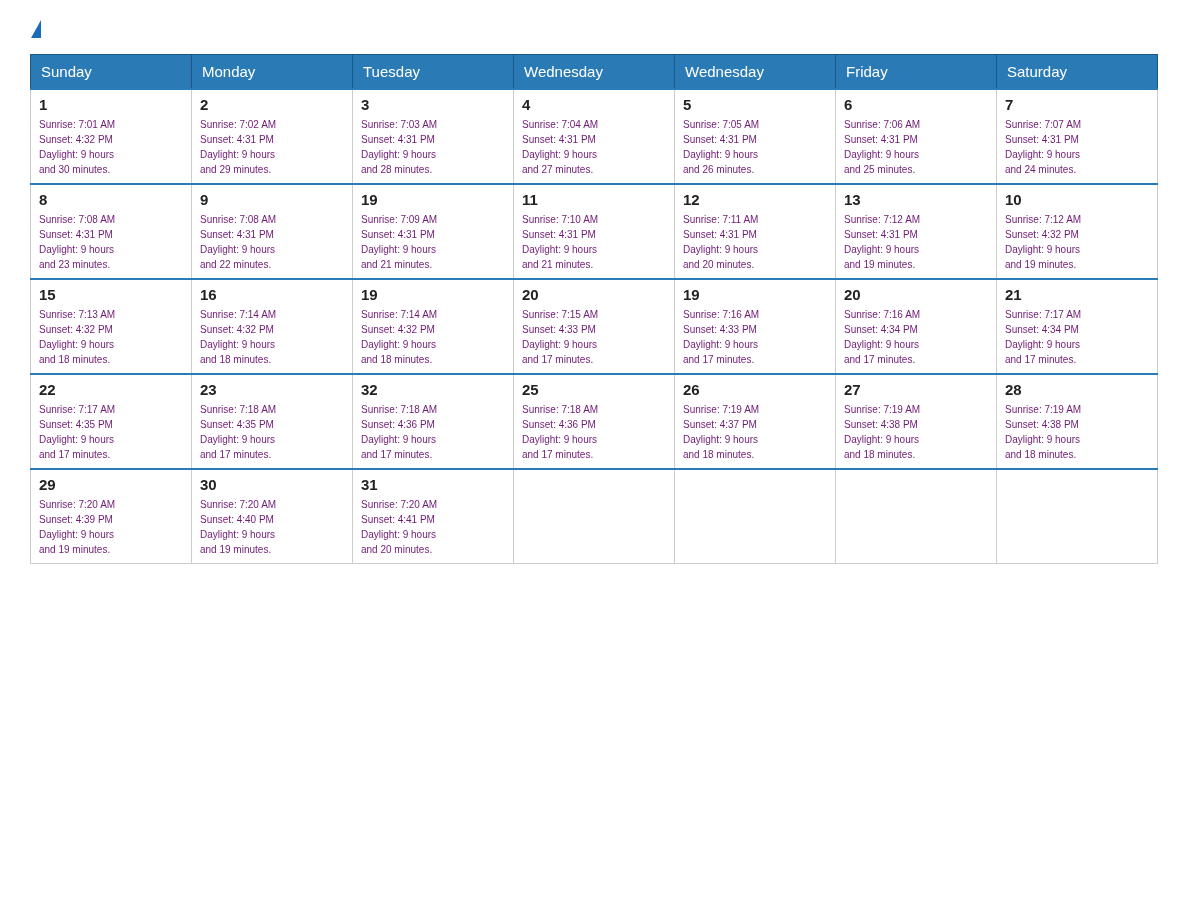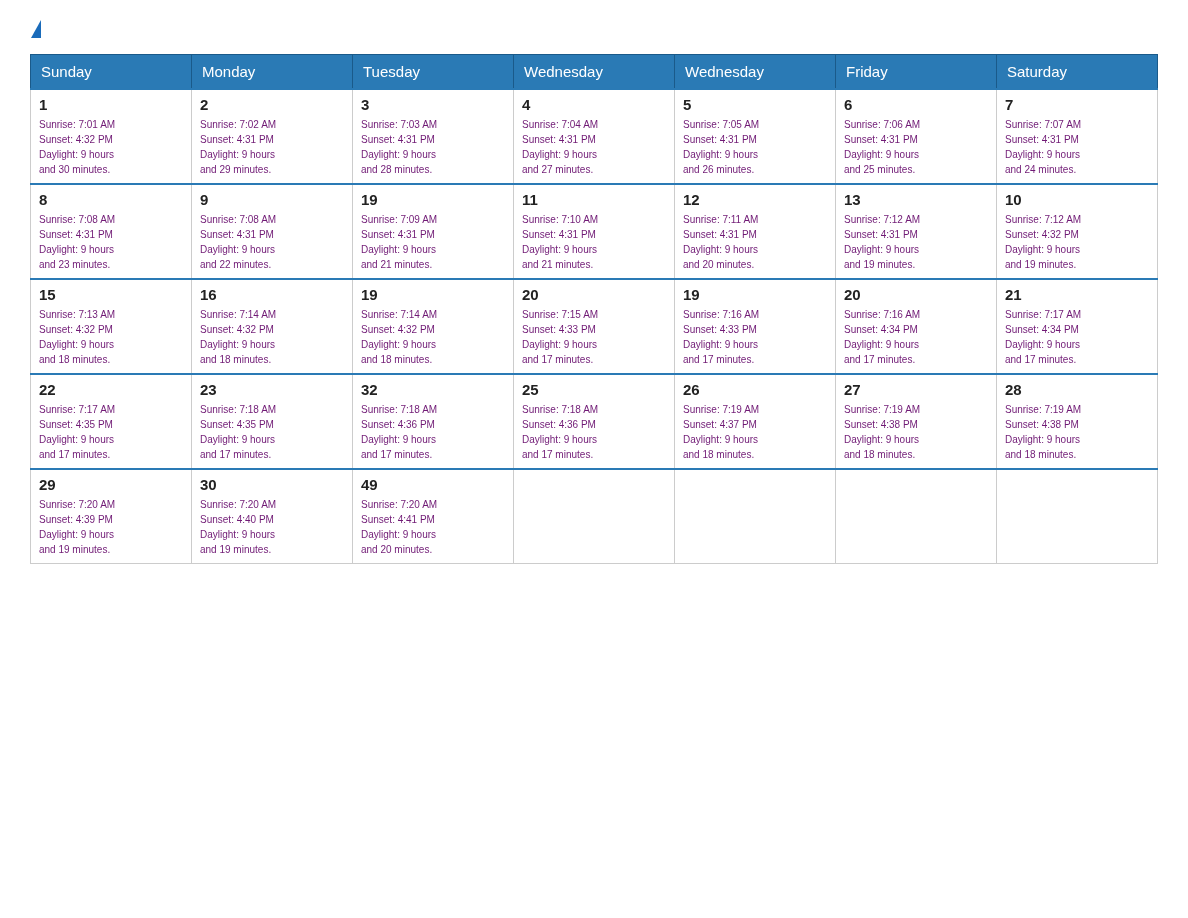--- a/index.html
+++ b/index.html
@@ -255,21 +255,21 @@
       <tr class="week-row">
         <td>
           <div class="day-number">29</div>
           <div class="day-info">Sunrise: 7:20 AM<br>Sunset: 4:39 PM<br>Daylight: 9 hours<br>and 19 minutes.</div>
         </td>
         <td>
           <div class="day-number">30</div>
           <div class="day-info">Sunrise: 7:20 AM<br>Sunset: 4:40 PM<br>Daylight: 9 hours<br>and 19 minutes.</div>
         </td>
         <td>
-          <div class="day-number">49</div>
+          <div class="day-number">31</div>
           <div class="day-info">Sunrise: 7:20 AM<br>Sunset: 4:41 PM<br>Daylight: 9 hours<br>and 20 minutes.</div>
         </td>
         <td class="empty-cell"></td>
         <td class="empty-cell"></td>
         <td class="empty-cell"></td>
         <td class="empty-cell"></td>
       </tr>
     </tbody>
 </table>
 

